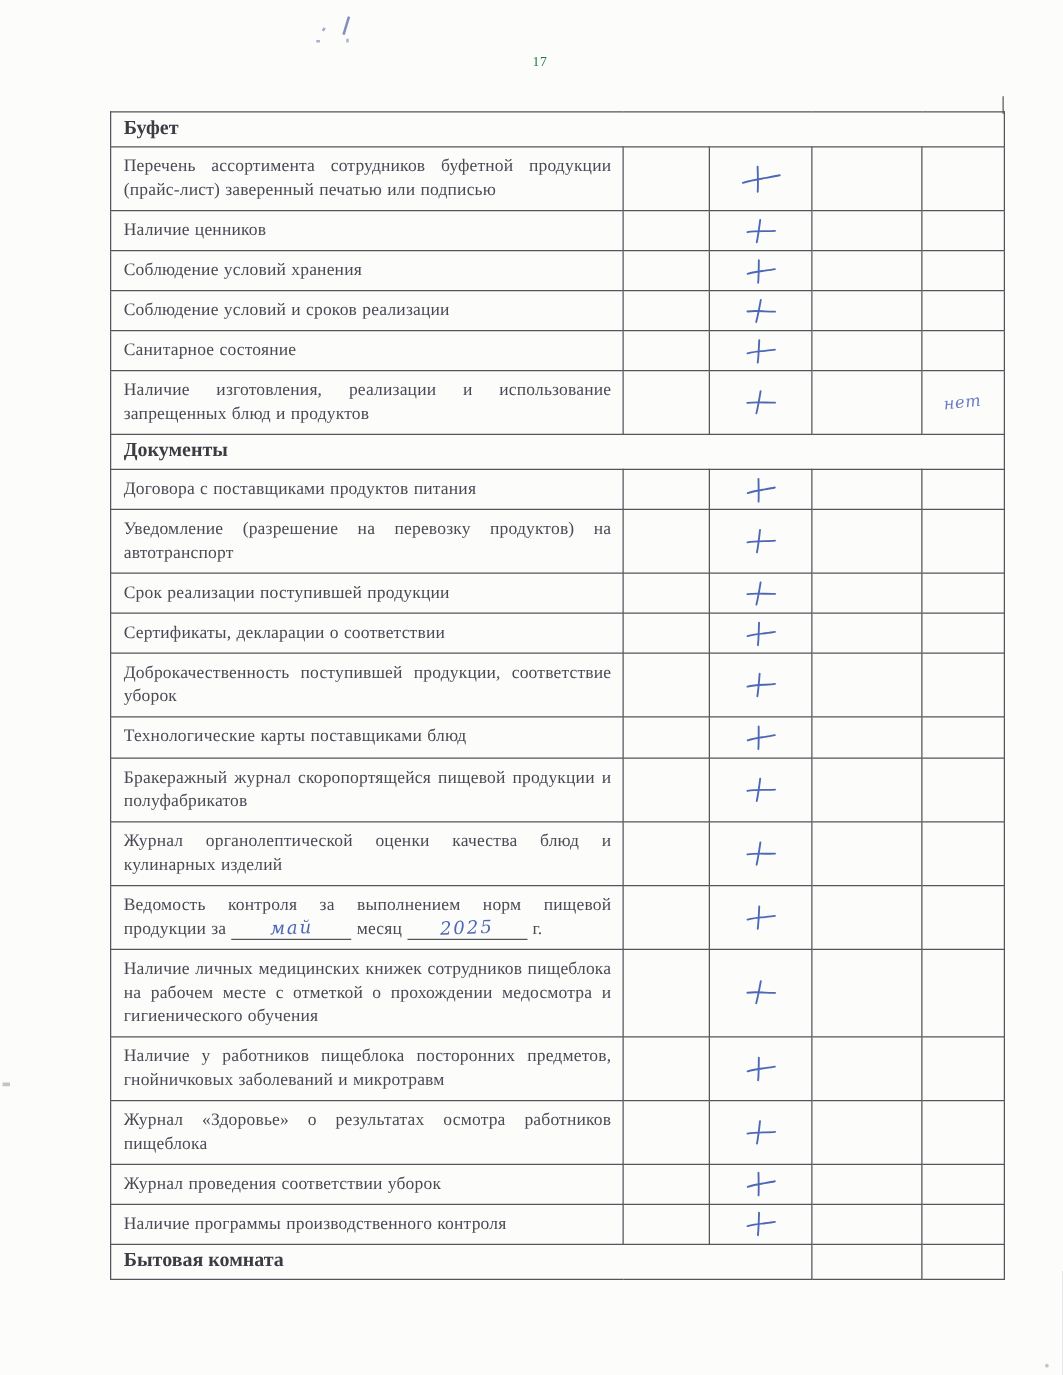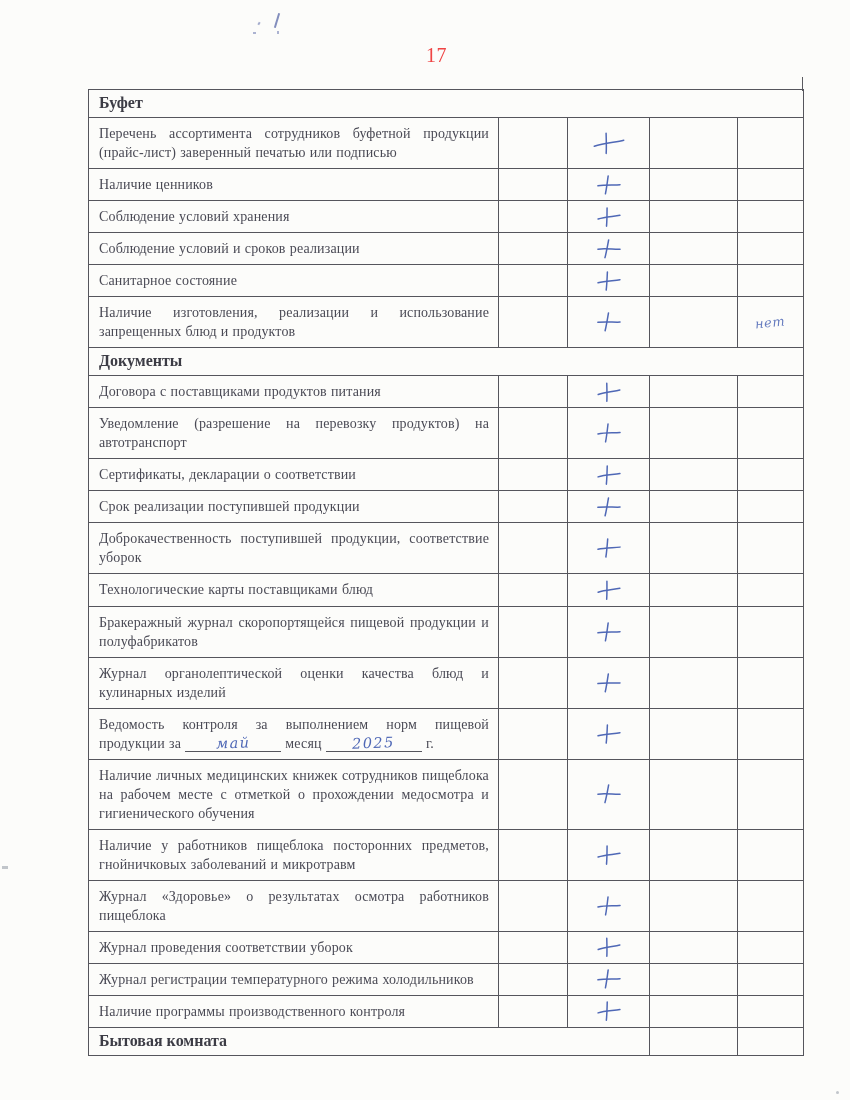--- a/index.html
+++ b/index.html
@@ -3,21 +3,21 @@
 <meta charset="utf-8">
 <style>
   html,body { margin:0; padding:0; background:#d8d8d8; }
   .page {
     position:relative; width:850px; height:1100px; margin:0 auto;
     background:#fcfcfa; overflow:hidden;
     font-family:"Liberation Serif", serif; color:#474752;
   }
   .page-number {
     position:absolute; left:426px; top:44px;
-    font-size:20px; color:#ef4444; letter-spacing:0.5px;
+    font-size:11px; color:#15803d; letter-spacing:0.5px;
   }
   
   .scrib { position:absolute; background:#5b6aa8; opacity:0.75; }
   .scrib.s1 { left:276px; top:13px; width:2px; height:15px; transform:rotate(17deg); }
   .scrib.s2 { left:258px; top:22px; width:2px; height:3px; transform:rotate(30deg); opacity:0.55;}
   .scrib.s3 { left:253px; top:32px; width:3px; height:2px; opacity:0.5;}
   .scrib.s4 { left:277px; top:31px; width:2px; height:3px; opacity:0.5;}
   .speck { position:absolute; background:#9aa0aa; opacity:0.6; }
   .speck.p1 { left:2px;  top:866px; width:6px; height:3px; }
   .speck.p2 { left:836px; top:1091px; width:3px; height:3px; border-radius:50%; }
@@ -175,44 +175,44 @@
           <td class="c-mark">
             <svg class="check" width="26" height="22" viewBox="0 0 26 22" style="transform: rotate(2deg);">
               <path d="M2,12.32 C 9.1,10.559999999999999 18.2,11 24,10.120000000000001" stroke="#4f68b6" stroke-width="1.5"></path>
               <path d="M11.700000000000001,2 C 11.18,8.8 10.66,15.399999999999999 9.88,20" stroke="#4f68b6" stroke-width="1.5"></path>
             </svg>
           </td>
           <td></td>
           <td style="text-align: center;"></td>
         </tr>
         <tr>
+          <td class="c-text">Срок реализации поступившей продукции</td>
+          <td class="c-sm"></td>
+          <td class="c-mark">
+            <svg class="check" width="26" height="22" viewBox="0 0 26 22" style="transform: rotate(5deg);">
+              <path d="M2,12.32 C 9.1,10.559999999999999 18.2,11 24,10.120000000000001" stroke="#4f68b6" stroke-width="1.5"></path>
+              <path d="M11.700000000000001,2 C 11.18,8.8 10.66,15.399999999999999 9.88,20" stroke="#4f68b6" stroke-width="1.5"></path>
+            </svg>
+          </td>
+          <td></td>
+          <td style="text-align: center;"></td>
+        </tr>
+        <tr>
           <td class="c-text">Сертификаты, декларации о соответствии</td>
           <td class="c-sm"></td>
           <td class="c-mark">
             <svg class="check" width="26" height="22" viewBox="0 0 26 22" style="transform: rotate(-3deg);">
               <path d="M2,12.32 C 9.1,10.559999999999999 18.2,11 24,10.120000000000001" stroke="#4f68b6" stroke-width="1.5"></path>
               <path d="M11.700000000000001,2 C 11.18,8.8 10.66,15.399999999999999 9.88,20" stroke="#4f68b6" stroke-width="1.5"></path>
             </svg>
           </td>
           <td></td>
           <td style="text-align: center;"></td>
         </tr>
         <tr>
-          <td class="c-text">Срок реализации поступившей продукции</td>
-          <td class="c-sm"></td>
-          <td class="c-mark">
-            <svg class="check" width="26" height="22" viewBox="0 0 26 22" style="transform: rotate(5deg);">
-              <path d="M2,12.32 C 9.1,10.559999999999999 18.2,11 24,10.120000000000001" stroke="#4f68b6" stroke-width="1.5"></path>
-              <path d="M11.700000000000001,2 C 11.18,8.8 10.66,15.399999999999999 9.88,20" stroke="#4f68b6" stroke-width="1.5"></path>
-            </svg>
-          </td>
-          <td></td>
-          <td style="text-align: center;"></td>
-        </tr>
-        <tr>
           <td class="c-text">Доброкачественность поступившей продукции, соответствие уборок</td>
           <td class="c-sm"></td>
           <td class="c-mark">
             <svg class="check" width="26" height="22" viewBox="0 0 26 22" style="transform: rotate(0deg);">
               <path d="M2,12.32 C 9.1,10.559999999999999 18.2,11 24,10.120000000000001" stroke="#4f68b6" stroke-width="1.5"></path>
               <path d="M11.700000000000001,2 C 11.18,8.8 10.66,15.399999999999999 9.88,20" stroke="#4f68b6" stroke-width="1.5"></path>
             </svg>
           </td>
           <td></td>
           <td style="text-align: center;"></td>
@@ -299,32 +299,20 @@
             </svg>
           </td>
           <td></td>
           <td style="text-align: center;"></td>
         </tr>
         <tr>
           <td class="c-text">Журнал проведения соответствии уборок</td>
           <td class="c-sm"></td>
           <td class="c-mark">
             <svg class="check" width="26" height="22" viewBox="0 0 26 22" style="transform: rotate(-6deg);">
-              <path d="M2,12.32 C 9.1,10.559999999999999 18.2,11 24,10.120000000000001" stroke="#4f68b6" stroke-width="1.5"></path>
-              <path d="M11.700000000000001,2 C 11.18,8.8 10.66,15.399999999999999 9.88,20" stroke="#4f68b6" stroke-width="1.5"></path>
-            </svg>
-          </td>
-          <td></td>
-          <td style="text-align: center;"></td>
-        </tr>
-        <tr>
-          <td class="c-text">Журнал регистрации температурного режима холодильников</td>
-          <td class="c-sm"></td>
-          <td class="c-mark">
-            <svg class="check" width="26" height="22" viewBox="0 0 26 22" style="transform: rotate(3deg);">
               <path d="M2,12.32 C 9.1,10.559999999999999 18.2,11 24,10.120000000000001" stroke="#4f68b6" stroke-width="1.5"></path>
               <path d="M11.700000000000001,2 C 11.18,8.8 10.66,15.399999999999999 9.88,20" stroke="#4f68b6" stroke-width="1.5"></path>
             </svg>
           </td>
           <td></td>
           <td style="text-align: center;"></td>
         </tr>
         <tr>
           <td class="c-text">Наличие программы производственного контроля</td>
           <td class="c-sm"></td>

